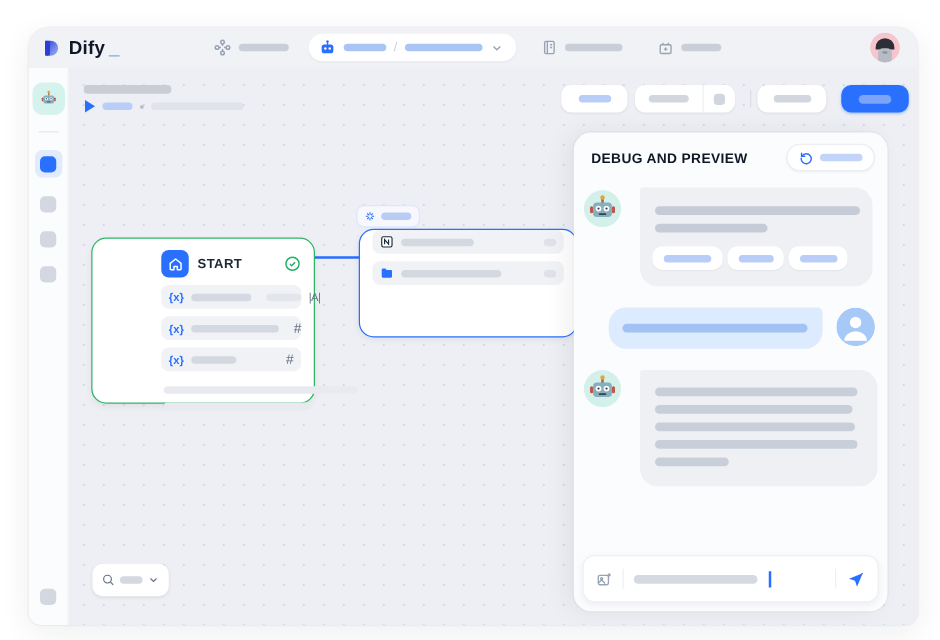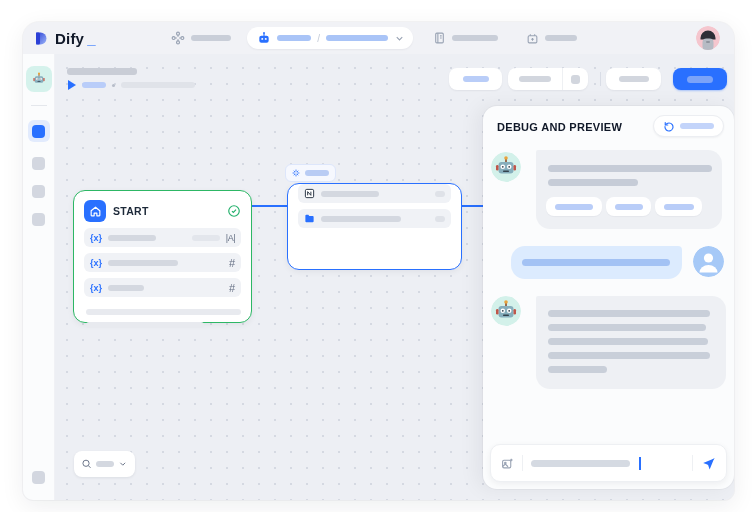--- a/index.html
+++ b/index.html
@@ -6,21 +6,21 @@
   html,body { width:752px; height:512px; background:#ffffff; overflow:hidden;
               font-family:"Liberation Sans", sans-serif; }
   .stage { position:relative; width:752px; height:512px; background:#fff; }
   .window { position:absolute; left:23px; top:22px; width:711px; height:478px;
             border-radius:16px 16px 10px 10px; background:#edeff4; overflow:hidden;
             box-shadow:0 0 0 1px rgba(16,24,40,.04), 0 6px 24px rgba(16,24,40,.07); }
 
   
   .topbar { position:absolute; left:0; top:0; width:711px; height:32px;
             background:#f1f2f6; z-index:20; }
-  .topbar > * { position:absolute; top:0; height:32px; display:flex; align-items:center;justify-content:flex-end; }
+  .topbar > * { position:absolute; top:0; height:32px; display:flex; align-items:center; }
   .logo { left:10px; gap:5px; cursor:pointer; }
   .logo-text { font-size:15px; font-weight:bold; color:#101828; letter-spacing:.2px; }
   .logo-cursor { font-size:15px; font-weight:bold; color:#2970ff; margin-left:-2px; }
   .nav-item { gap:6px; }
   .app-switcher { left:224px; width:166px; height:22px; top:5px; background:#fff;
                   border-radius:11px; display:flex; align-items:center; gap:6px;
                   padding:0 8px; box-shadow:0 1px 2px rgba(16,24,40,.05); cursor:pointer; }
   .sep { font-size:10px; color:#c6cdd9; }
   .avatar-btn { right:14px; cursor:pointer; }
 
@@ -63,21 +63,21 @@
   .tb-split-sec1 { display:flex; align-items:center; justify-content:center; width:54px; height:100%; }
   .tb-split-div { width:1px; height:100%; background:#eef0f3; }
   .tb-split-sec2 { display:flex; align-items:center; justify-content:center; flex:1; height:100%; }
   .tb-sq { width:9px; height:9px; border-radius:3px; background:#d2d6de; }
   .tb-vdiv { top:18px; width:1px; height:14px; background:#d9dde6; }
   .tb-primary { background:#2970ff; box-shadow:0 1px 2px rgba(41,112,255,.35); }
 
   
   .node { background:#fff; border-radius:12px; z-index:3;
           box-shadow:0 2px 6px rgba(16,24,40,.06); }
-  .node-start { left:18px; top:136px; width:179px; height:133px; border:1.5px solid #2db765; }
+  .node-start { left:18px; top:136px; width:179px; height:133px; border:1.5px solid #2db765;padding-left:45px; }
   .node-kr { left:232px; top:129px; width:175px; height:87px; border:1.5px solid #2970ff; }
   .node-head { display:flex; align-items:center; gap:7px; padding:9px 10px 6px 10px; }
   .node-icon { width:22px; height:22px; border-radius:6px; display:flex; align-items:center;
                justify-content:center; flex:none; }
   .ni-blue { background:#2970ff; }
   .ni-green { background:#17b26a; }
   .node-title { font-size:10.5px; font-weight:bold; color:#1d2939; letter-spacing:.3px;
                 white-space:nowrap; flex:1; }
   .node-row { margin:0 10px 6px 10px; height:19px; background:#f0f2f6; border-radius:6px;
               display:flex; align-items:center; gap:6px; padding:0 6px; }
@@ -87,21 +87,21 @@
   .node-desc { margin:12px 12px 0 12px; }
   .edge { height:2px; background:#2970ff; z-index:2; border-radius:1px; }
   .badge { left:230px; top:110px; width:51px; height:18px; background:#f6f8fe;
            border:1px solid #dde6fb; border-radius:6px; display:flex; align-items:center;
            gap:5px; padding:0 6px; z-index:4; }
   .zoom-ctl { left:19px; top:397px; width:61px; height:26px; background:#fff; border-radius:8px;
               box-shadow:0 1px 3px rgba(16,24,40,.08); display:flex; align-items:center;
               gap:4px; padding:0 7px; cursor:pointer; }
 
   
-  .panel { position:absolute; left:460px; top:84px; width:251px; height:383px;
+  .panel { position:absolute; left:436px; top:84px; width:251px; height:383px;
            background:#fbfcfd; border-radius:14px; z-index:10;
            box-shadow:-6px 0 20px rgba(16,24,40,.06), 0 0 0 1px rgba(16,24,40,.03); }
   .panel > * { position:absolute; }
   .panel-title { left:14px; top:15px; font-size:11px; font-weight:bold; color:#101828;
                  letter-spacing:.3px; }
   .restart-btn { right:10px; top:9px; height:22px; background:#fff; border:1px solid #eceef2;
                  border-radius:11px; display:flex; align-items:center; gap:5px; padding:0 9px;
                  box-shadow:0 1px 2px rgba(16,24,40,.05); cursor:pointer; }
 
   .chat-avatar { width:30px; height:30px; border-radius:50%; overflow:hidden; flex:none; }

